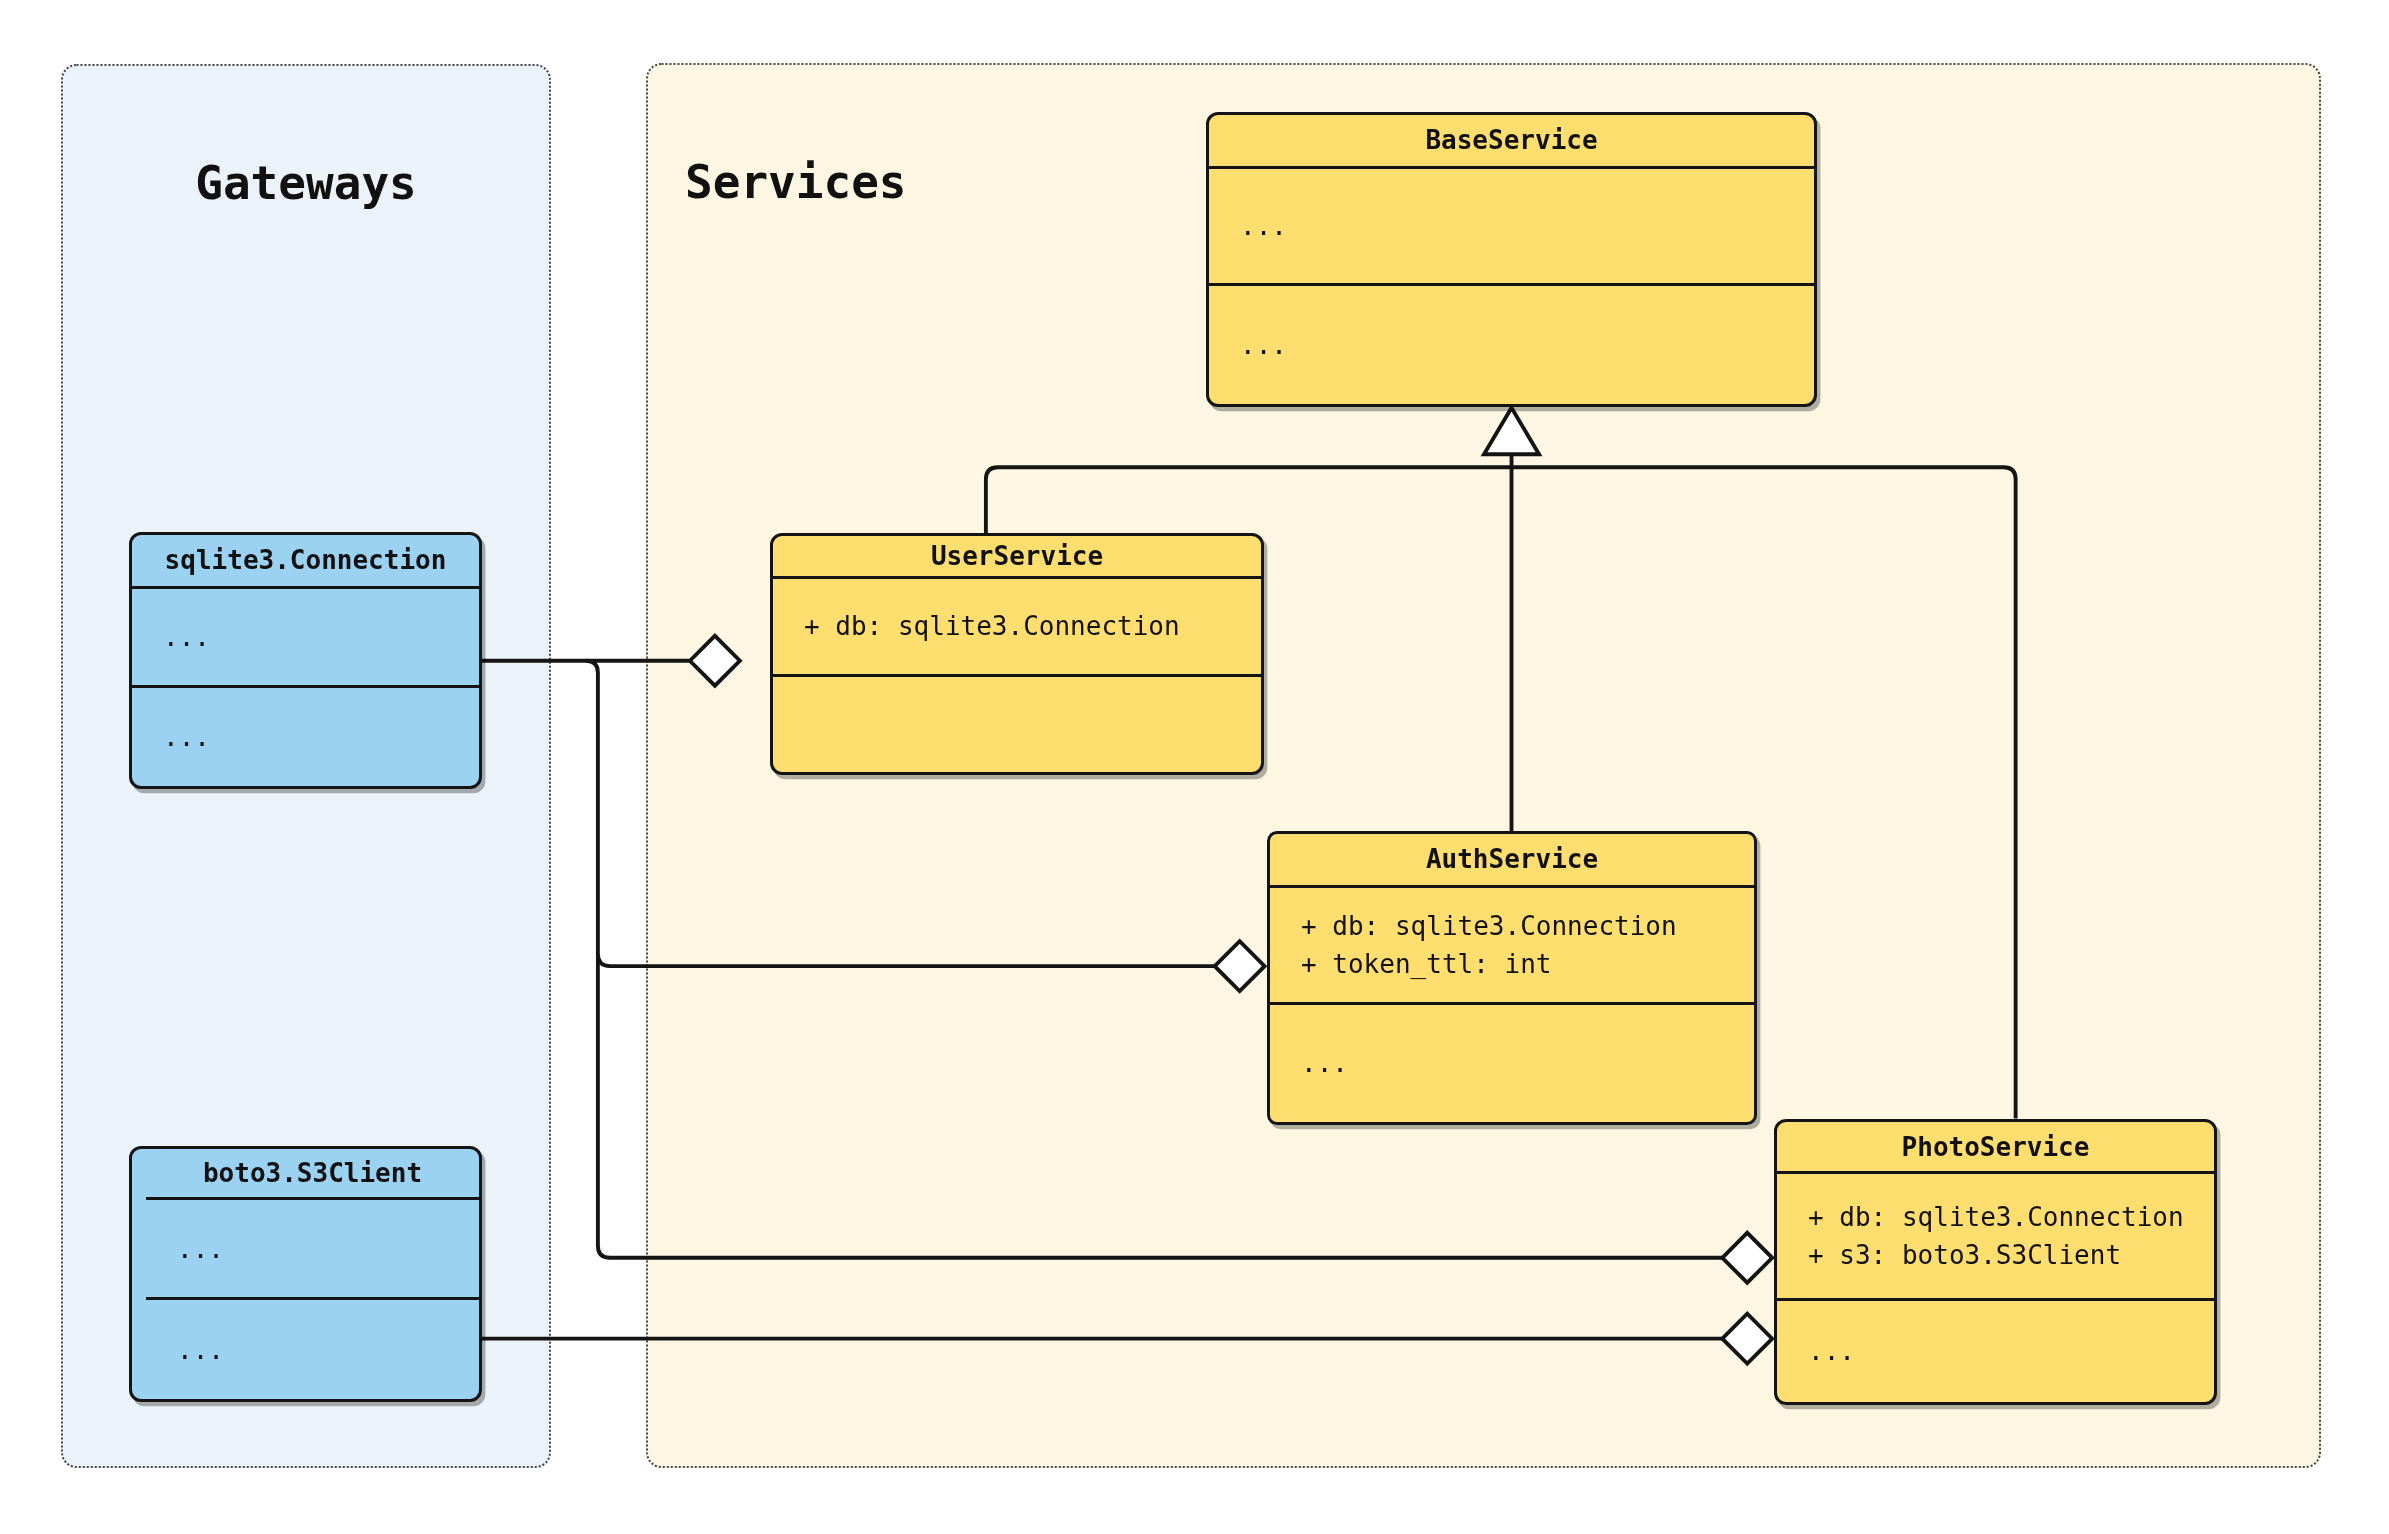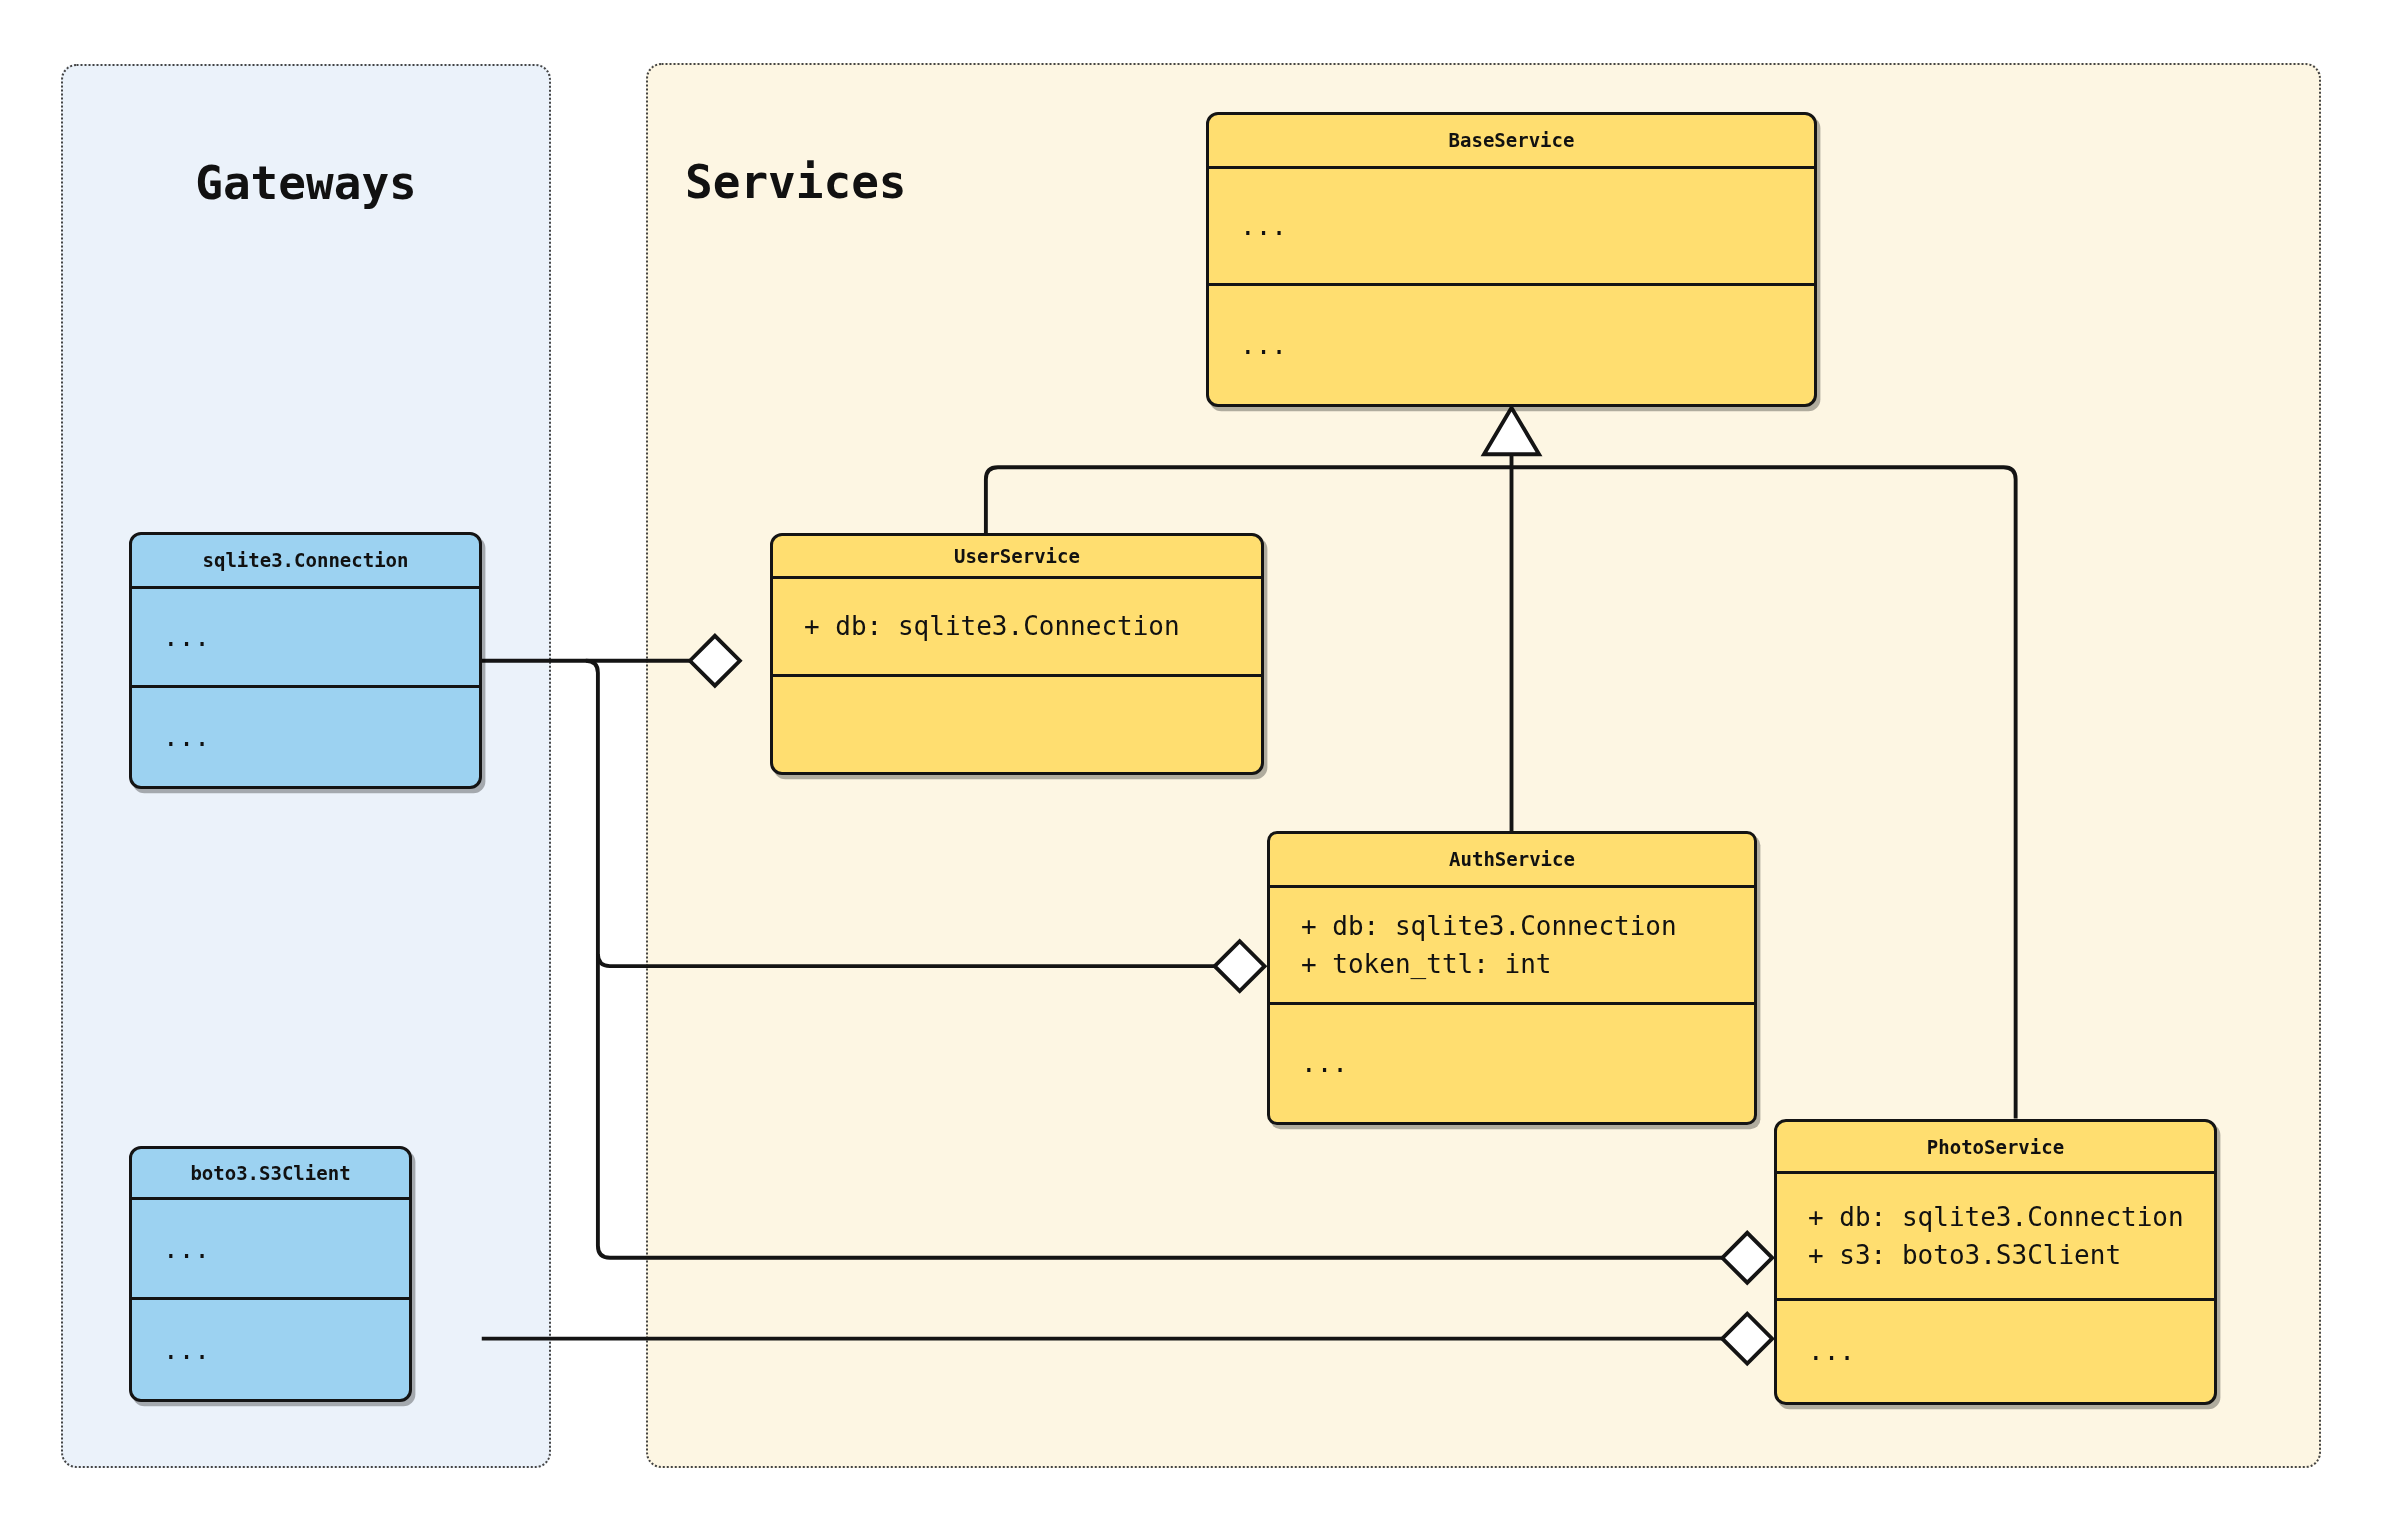--- a/index.html
+++ b/index.html
@@ -29,21 +29,21 @@
     position:absolute; z-index:2; box-sizing:border-box;
     border:3.4px solid var(--line); border-radius:12px;
     box-shadow:3.4px 4.3px 0 rgba(0,0,0,0.30);
     display:flex; flex-direction:column;
   }
   .uml-box.yellow{ background:var(--yellow); }
   .uml-box.blue{ background:var(--blue); }
   .uml-title{
     box-sizing:border-box; border-bottom:3.4px solid var(--line);
     display:flex; align-items:center; justify-content:center;
-    font-size:19px; font-weight:bold; white-space:nowrap;
+    font-size:26px; font-weight:bold; white-space:nowrap;
   }
   .uml-sect{
     box-sizing:border-box; display:flex; flex-direction:column; justify-content:center;
     padding-left:31px; font-size:26px; line-height:38px; white-space:nowrap;
   }
   .uml-sect.divided{ border-bottom:3.4px solid var(--line); }
   .uml-sect:last-child{ border-bottom:none; }
 </style>
 </head>
 <body>
@@ -82,21 +82,21 @@
   <div class="uml-box blue" style="left:129px; top:532px; width:353px; height:257px;">
     <div class="uml-title" style="height:55px;">sqlite3.Connection</div>
     <div class="uml-sect divided" style="height:102px;">
       <div>...</div>
     </div>
     <div class="uml-sect" style="height:101px;">
       <div>...</div>
     </div>
   </div>
 
-  <div class="uml-box blue" style="left:129px; top:1146px; width:283px; height:256px;">
+  <div class="uml-box blue" style="left:129px; top:1146px; width:353px; height:256px;padding-left:14px;">
     <div class="uml-title" style="height:52px;">boto3.S3Client</div>
     <div class="uml-sect divided" style="height:103px;">
       <div>...</div>
     </div>
     <div class="uml-sect" style="height:101px;">
       <div>...</div>
     </div>
   </div>
 
   <div class="uml-box yellow" style="left:1206px; top:112px; width:611px; height:295px;">

